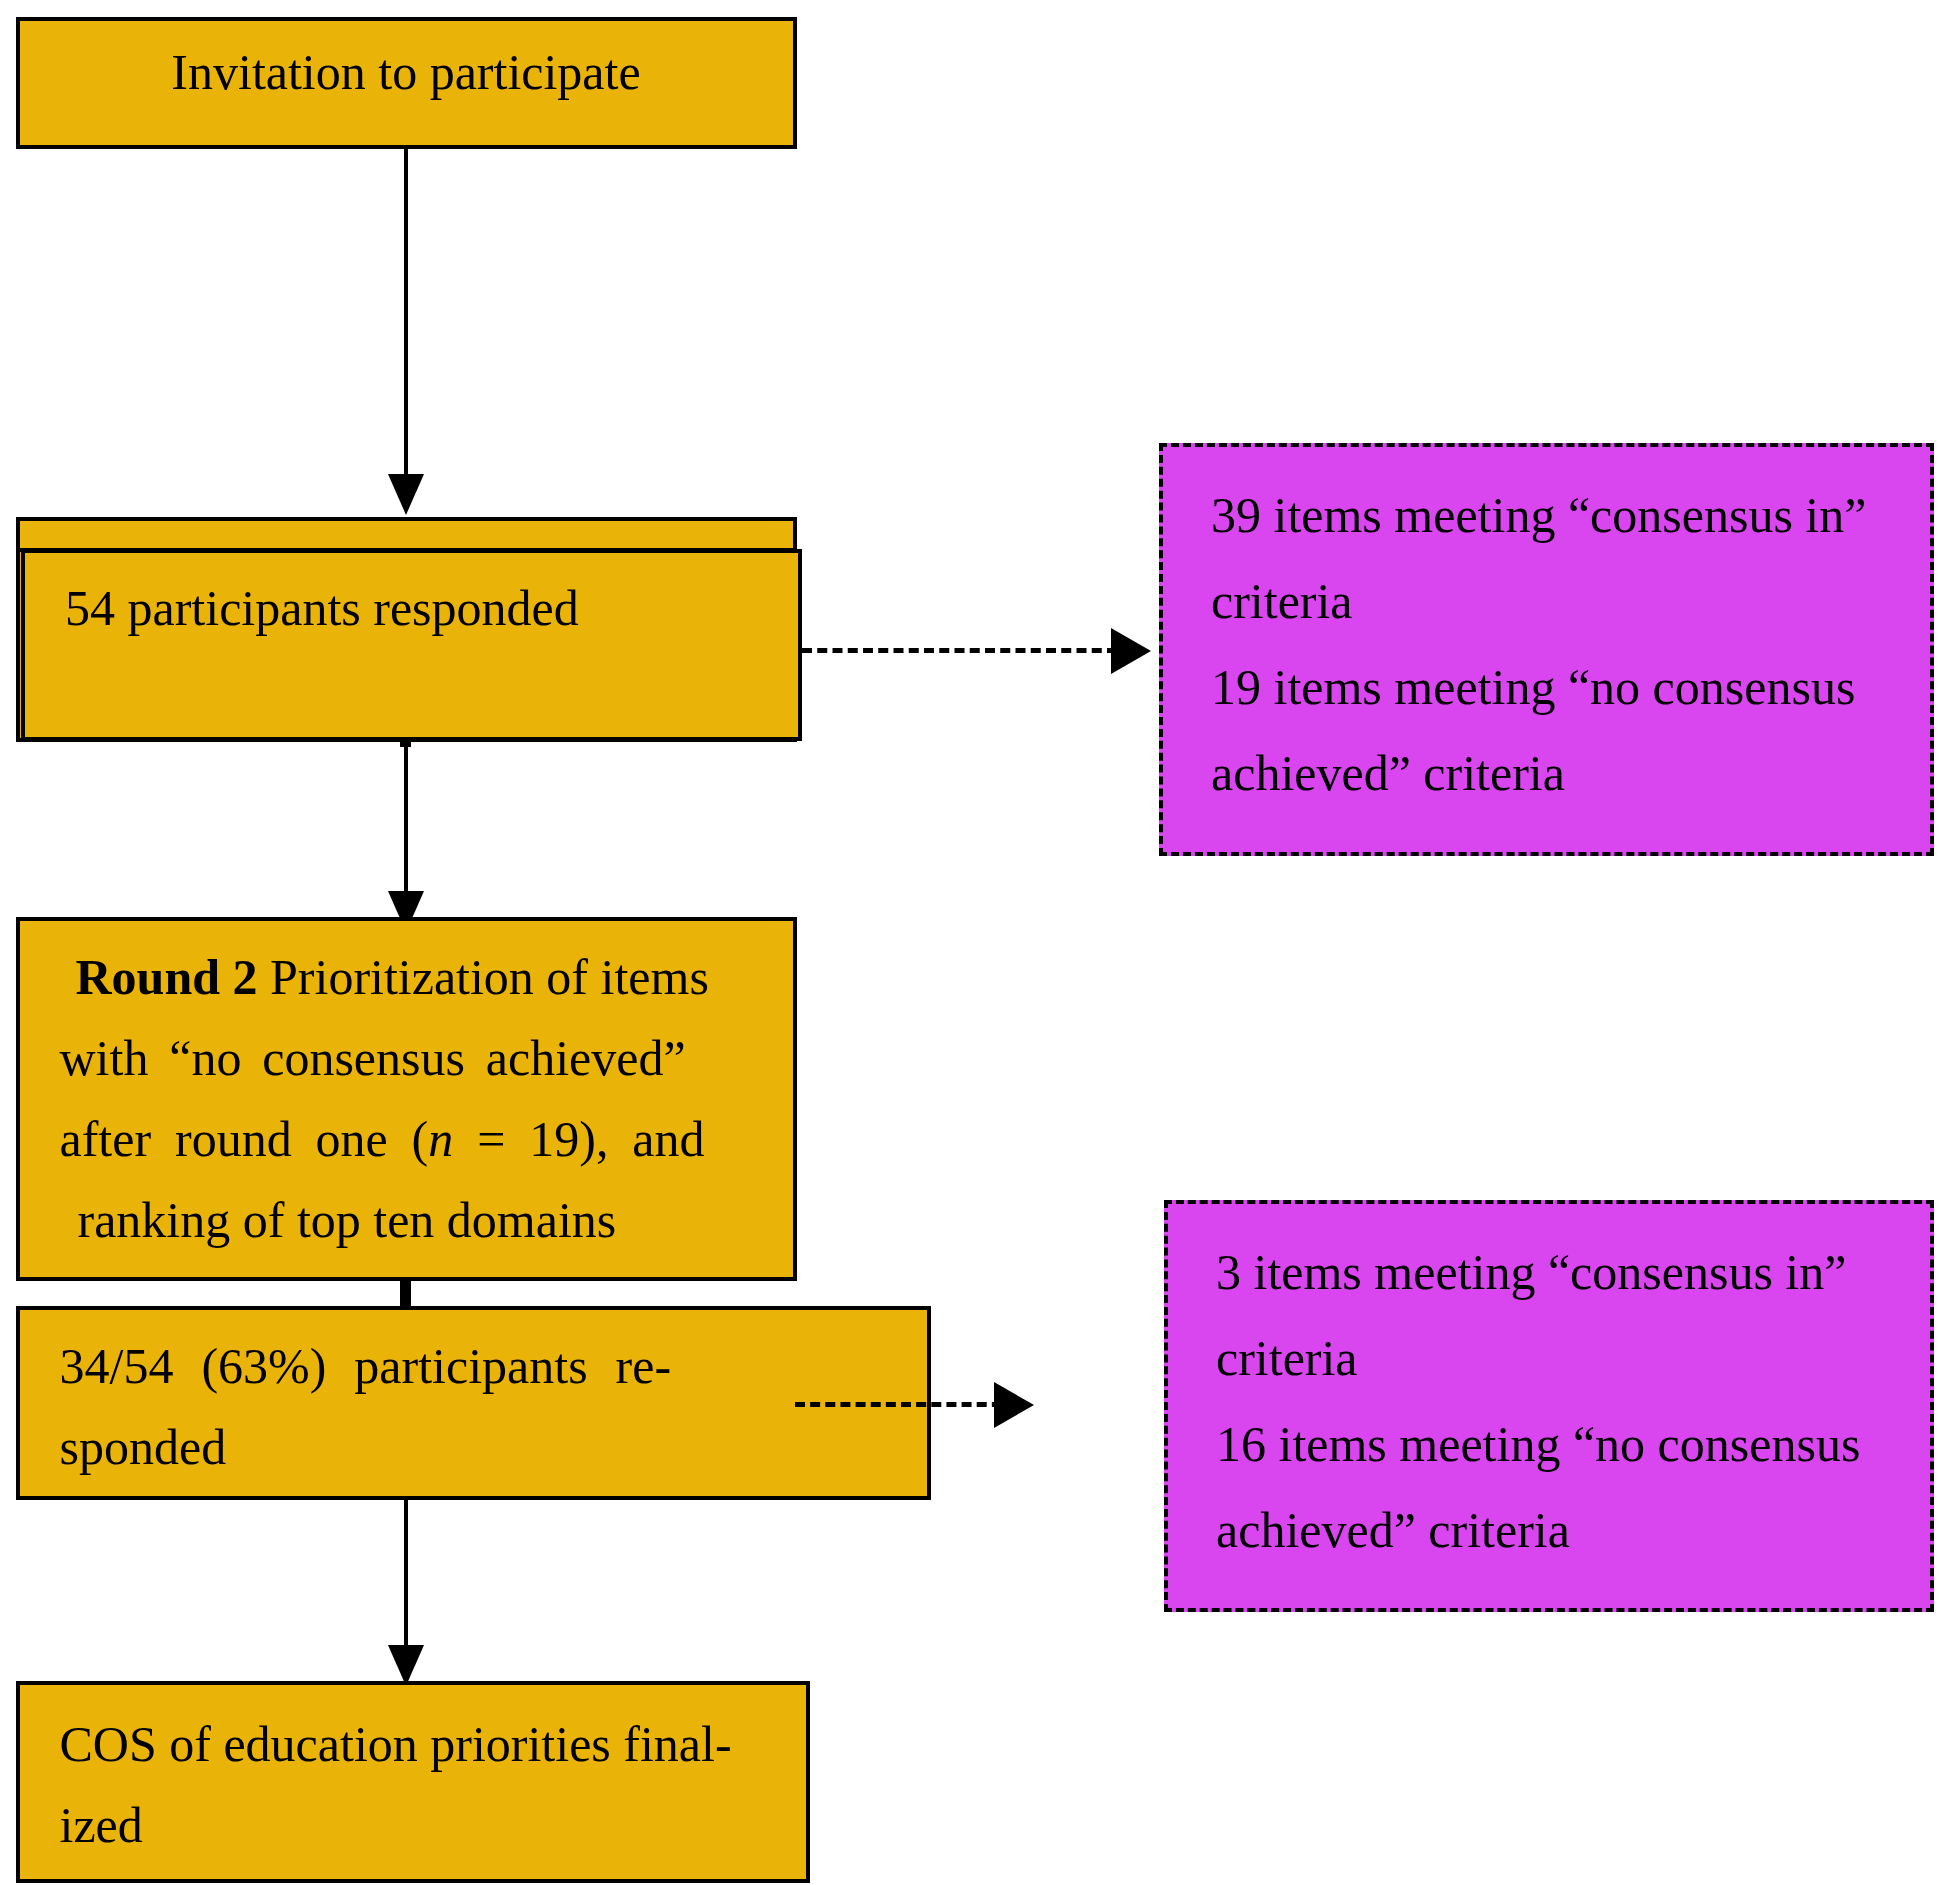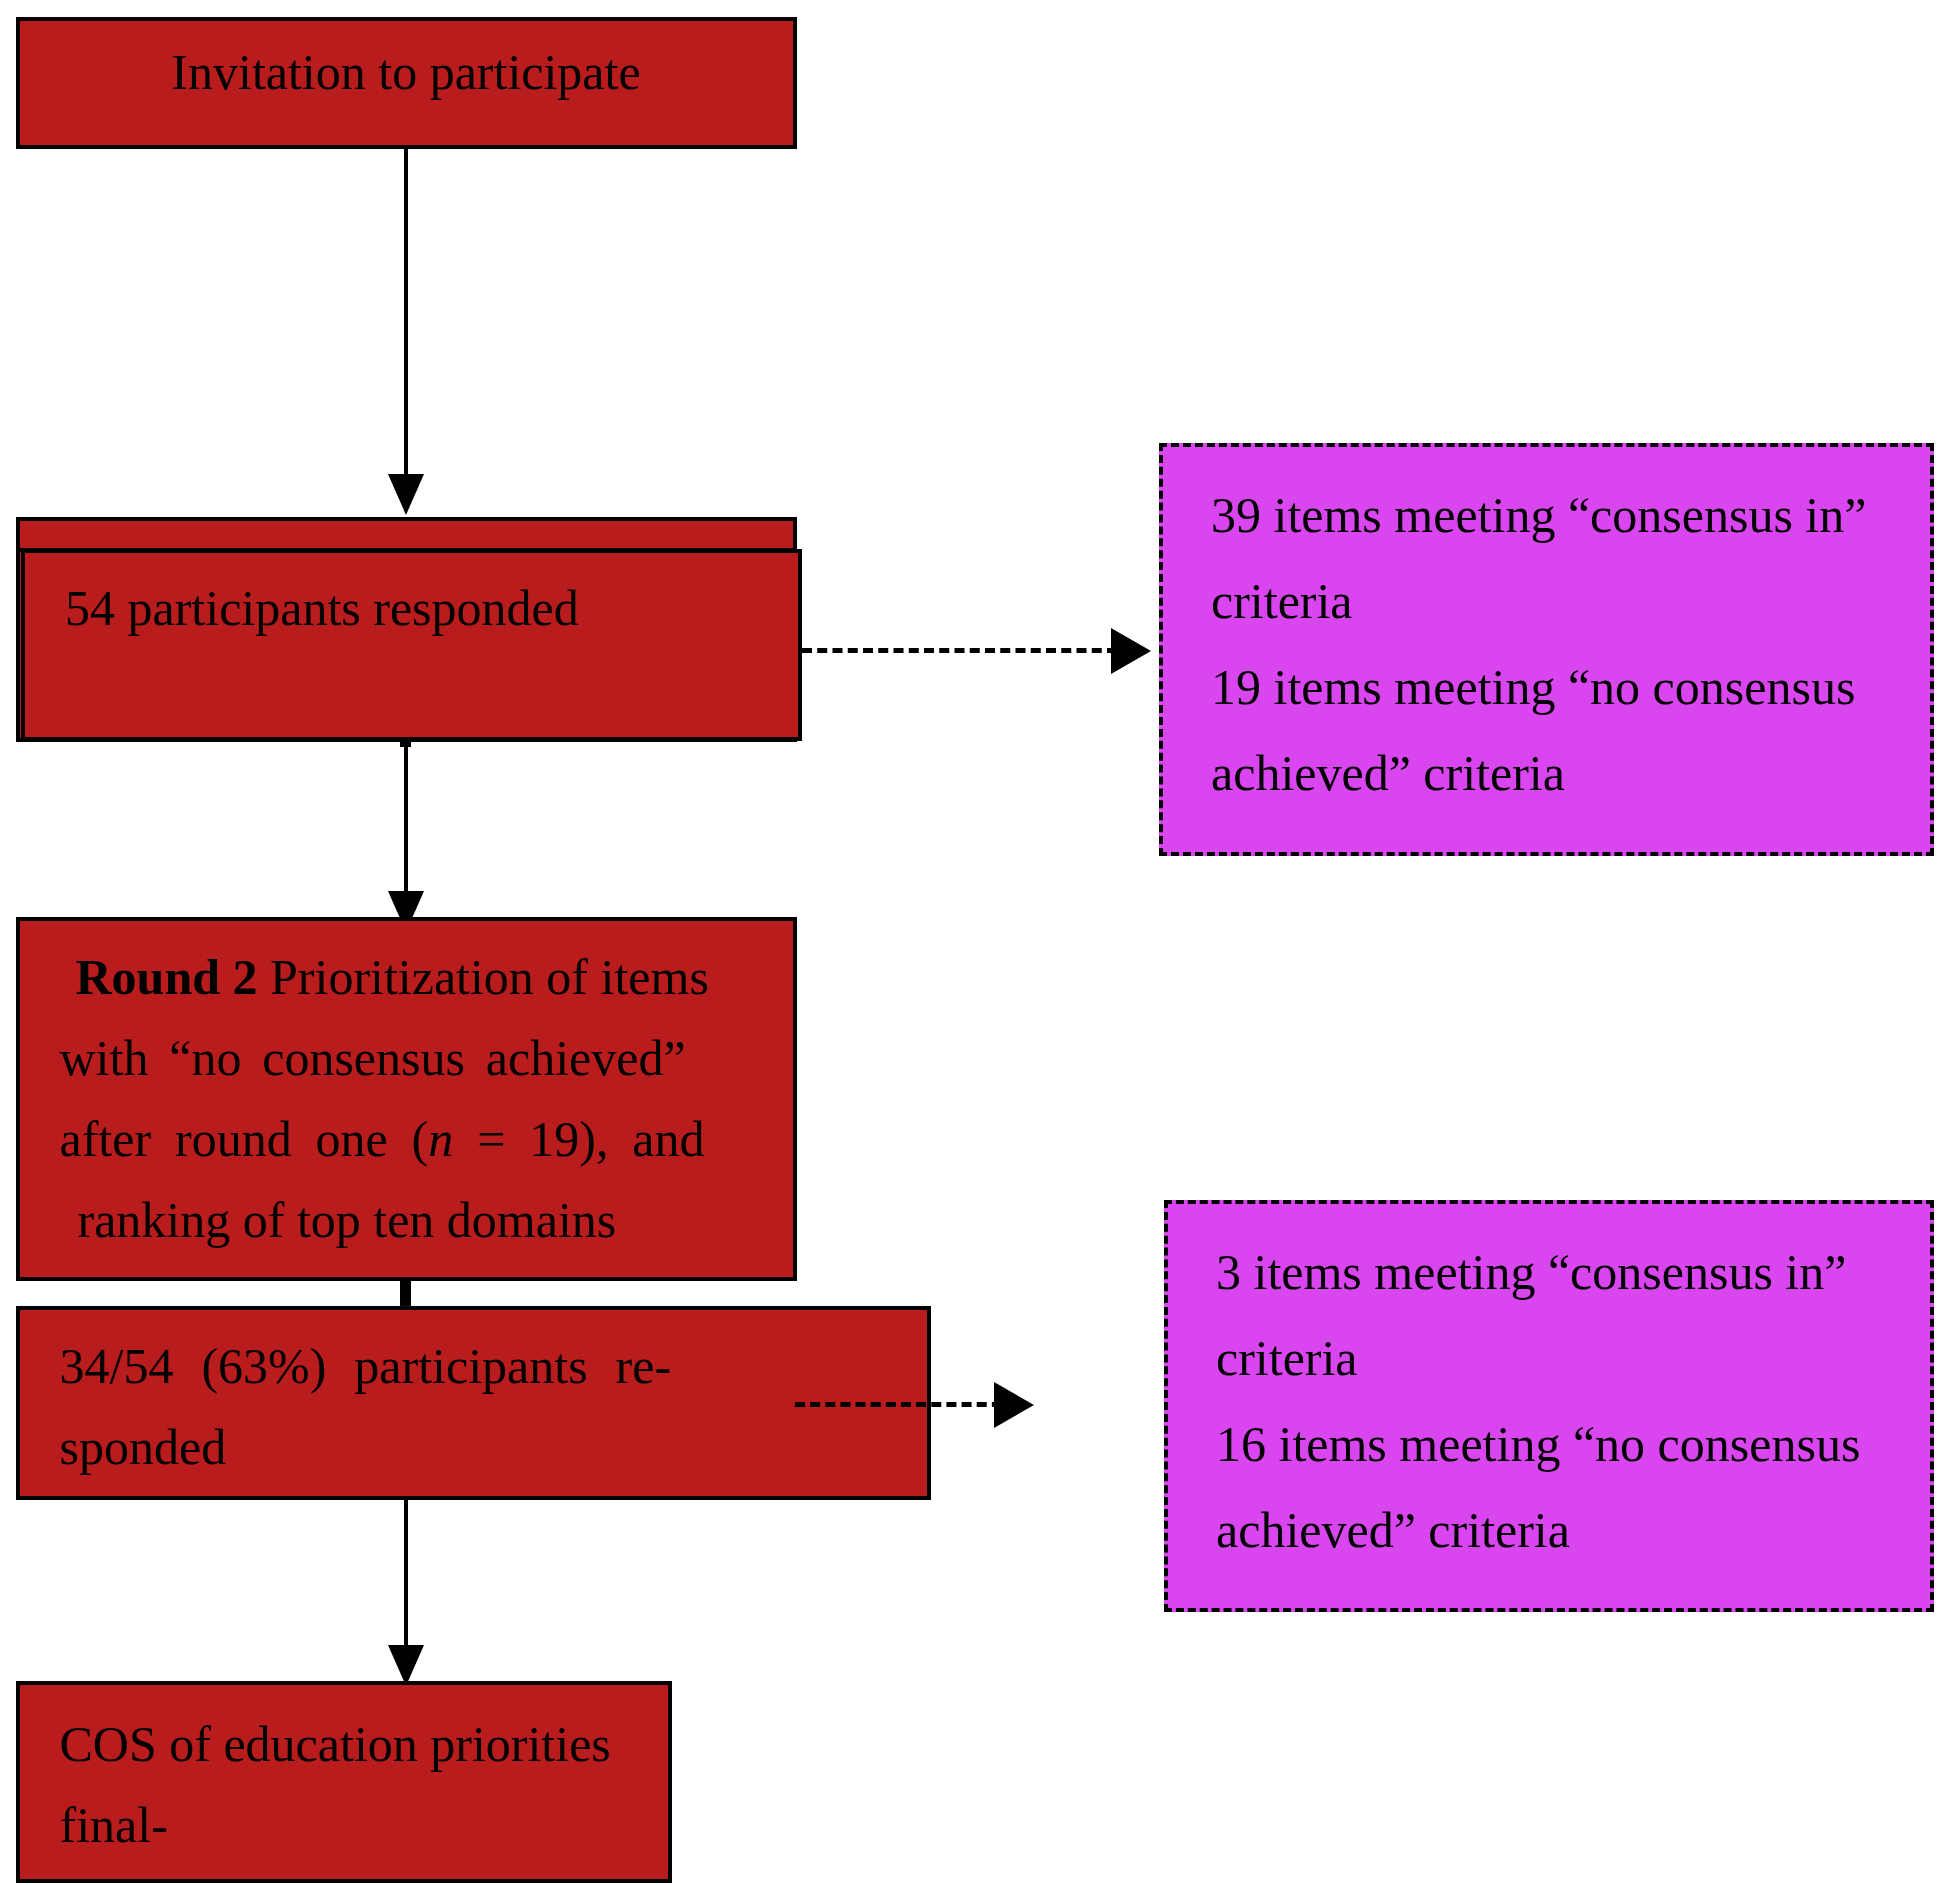--- a/index.html
+++ b/index.html
@@ -1,19 +1,19 @@
 <!DOCTYPE html>
 <html style="font-size:8.3px"><head>
 <meta charset="utf-8">
 <style>
   html,body{margin:0;padding:0;background:#ffffff;}
   body{font-family:"Liberation Serif","DejaVu Serif",serif;color:#000;}
   #page{position:relative;width:1955px;height:1886px;background:#fff;overflow:hidden;}
 
-  .node{position:absolute;box-sizing:border-box;background:#b91c1c;border:4.7px solid #000;}
+  .node{position:absolute;box-sizing:border-box;background:#eab308;border:4.7px solid #000;}
   .node .inner{
     position:absolute;left:0;right:0;
     padding:0 40px;
     font-size:50px;
     line-height:1.62;
     text-align:justify;
     text-justify:inter-word;
     hyphens:none;
   }
   .bold{font-weight:700;}
@@ -127,21 +127,21 @@
       <div>3 items meeting “consensus in”</div>
       <div>criteria</div>
       <div>16 items meeting “no consensus</div>
       <div>achieved” criteria</div>
     </div>
   </div>
 
   <div class="vline" style="left:404px; top:1500px; width:4.1px; height:150px;"></div>
   <div class="arrowdown" style="left:388px; top:1645px;"></div>
 
-  <div class="node" style="left:15.5px; top:1681px; width:656px; height:202px;">
+  <div class="node" style="left:15.5px; top:1681px; width:794px; height:202px;">
     <div class="inner" style="top:18.6px; text-align:left;">
       <div>COS of education priorities final-</div>
       <div>ized</div>
     </div>
   </div>
 
 </div>
 
 
 </body></html>

